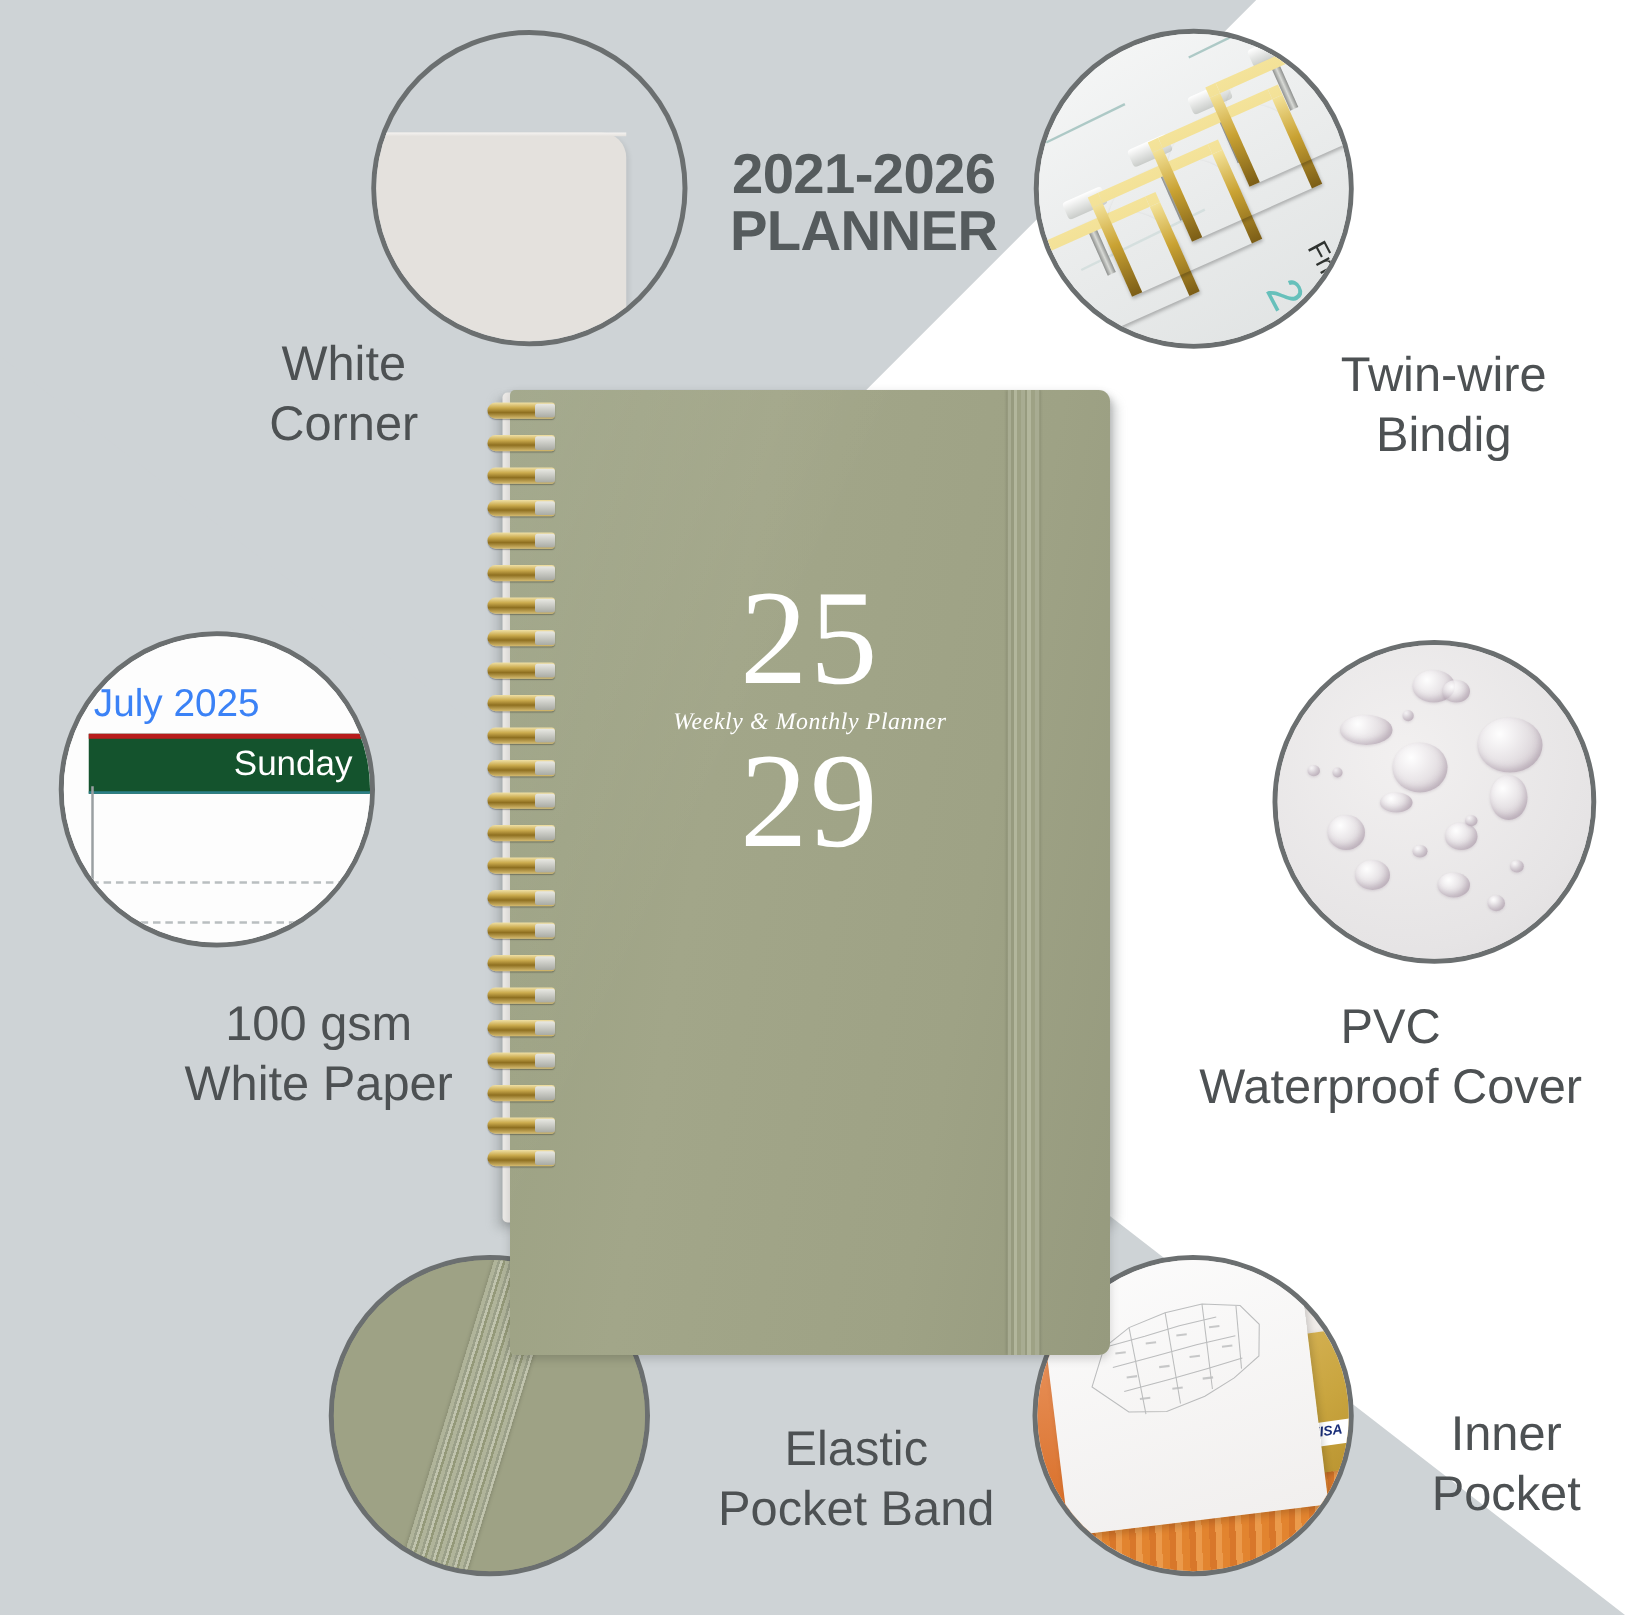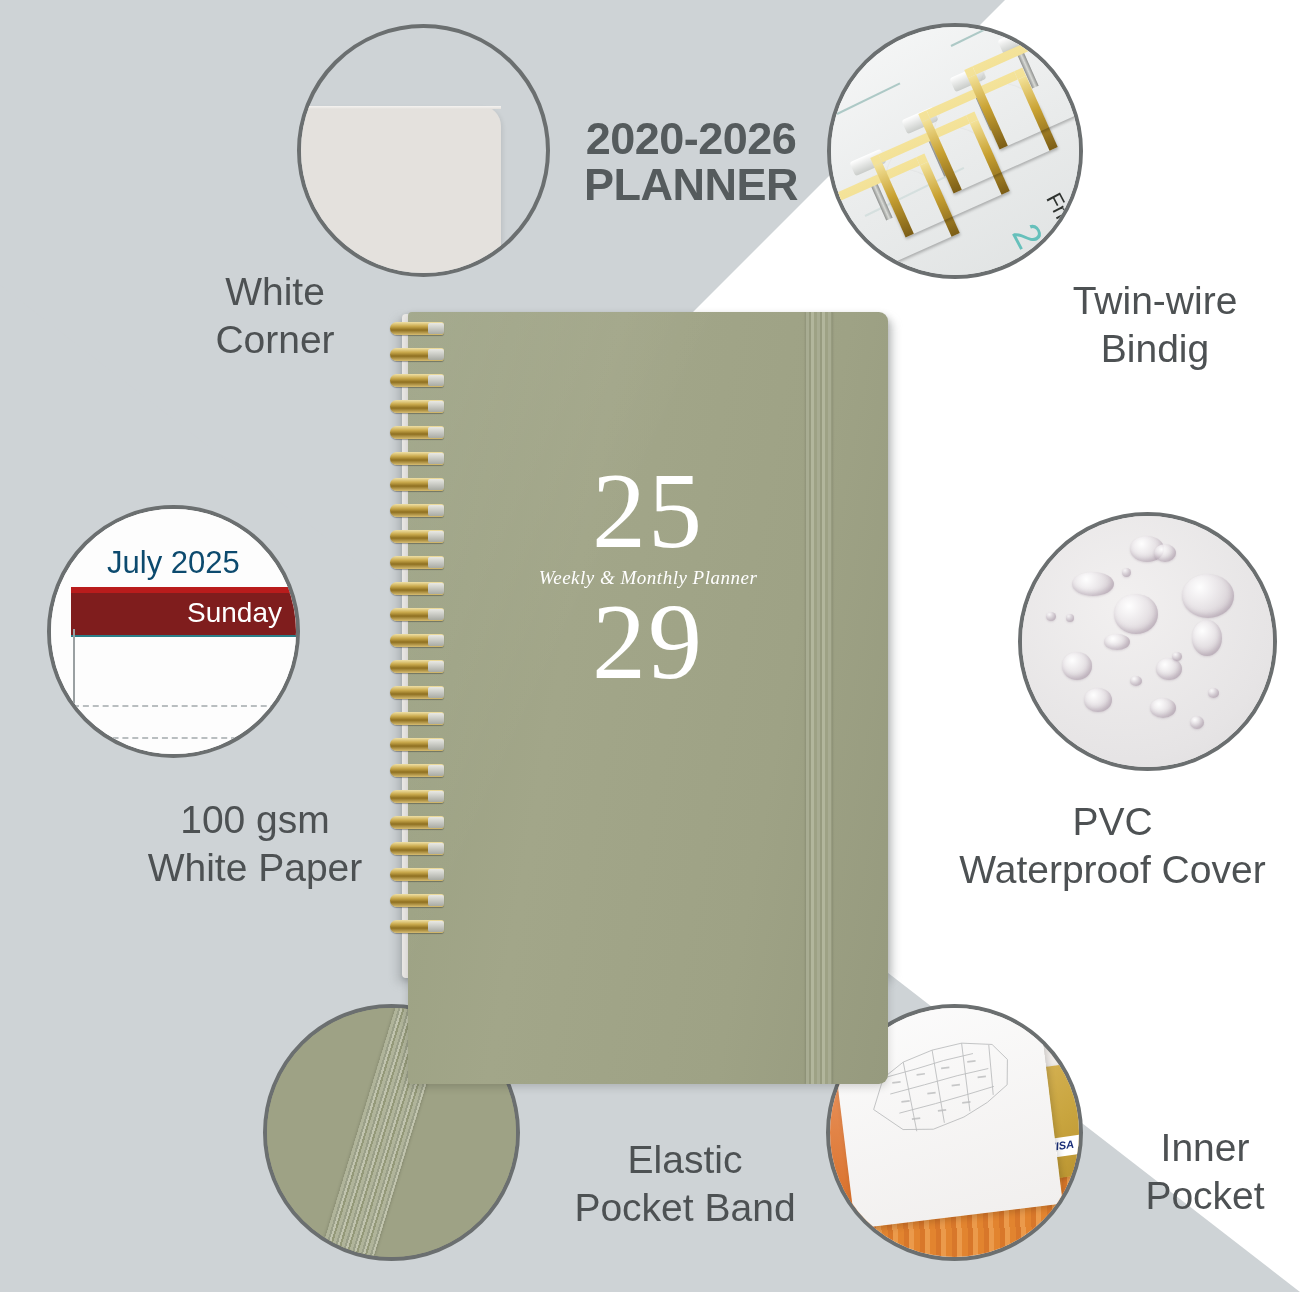--- a/index.html
+++ b/index.html
@@ -134,32 +134,31 @@
     font-size: 38px;
     transform: rotate(62deg);
   }
 
   
   #circle-paper { left: 47px; top: 505px; width: 253px; height: 253px; background: #ffffff; }
   .pp-inner { position: absolute; inset: 0; background: #fdfdfd; }
   .pp-month {
     position: absolute;
     left: 24px; top: 36px;
-    color: #0c4a6e;
+    color: #3b82f6;
     font-size: 31px;
     white-space: nowrap;
-    margin-left: 32px;
   }
   .pp-dayrow {
     position: absolute;
     left: 20px; right: -30px;
     top: 78px;
     height: 42px;
-    background: #7f1d1d;
-    border-top: 6px solid #b91c1c;
+    background: #14532d;
+    border-top: 4px solid #b91c1c;
     border-bottom: 2px solid #2b7f88;
   }
   .pp-dayrow span {
     position: absolute;
     right: 44px; top: 4px;
     color: #ffffff;
     font-size: 28px;
   }
   .pp-vrule {
     position: absolute;
@@ -381,21 +380,21 @@
 </head>
 <body>
 
 <div id="stage">
 
   <div class="bg-white"></div>
   <div class="bg-gray"></div>
   <div class="bg-gray-2"></div>
 
   <div class="headline">
-    <span class="l1">2020-2026</span>
+    <span class="l1">2021-2026</span>
     <span class="l2">PLANNER</span>
   </div>
 
   <div class="feature-circle" id="circle-round-corner">
     <div class="rc-page"></div>
   </div>
   <div class="flabel" id="label-round-corner">White
 Corner</div>
 
   <div class="feature-circle" id="circle-twinwire">

